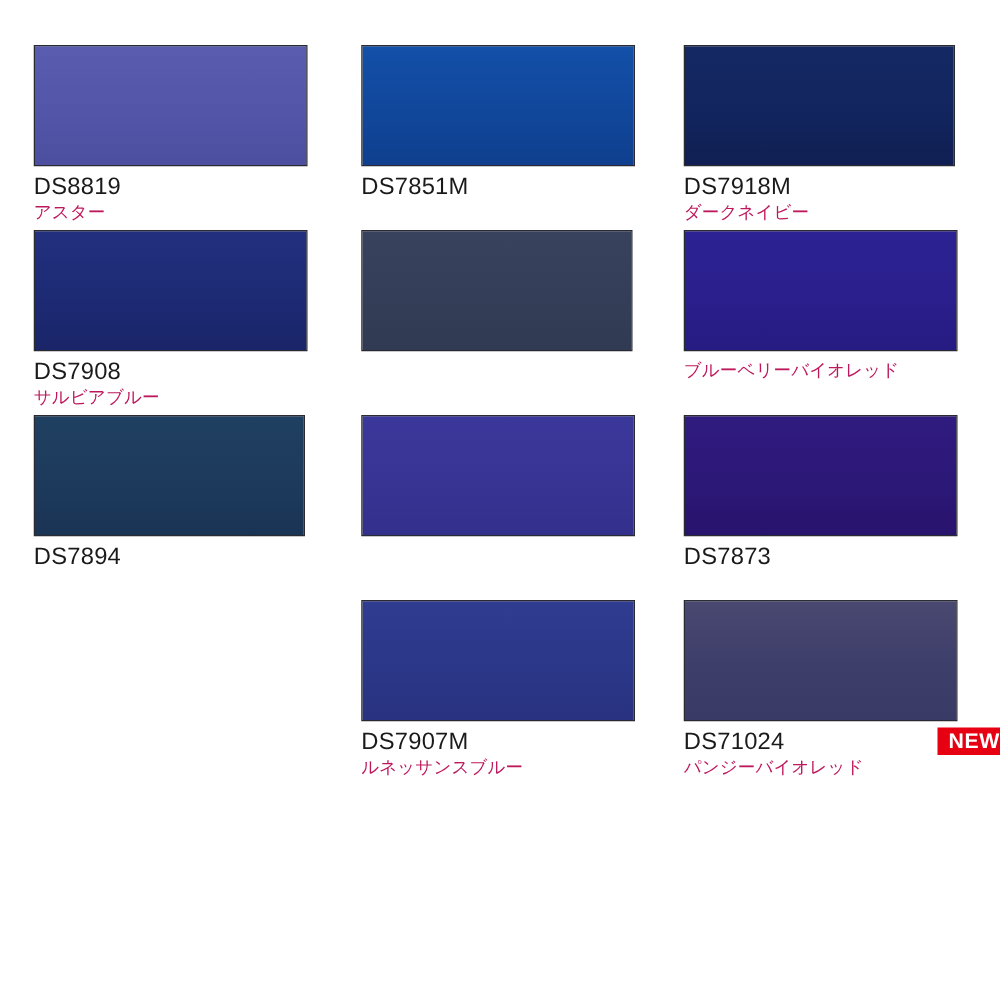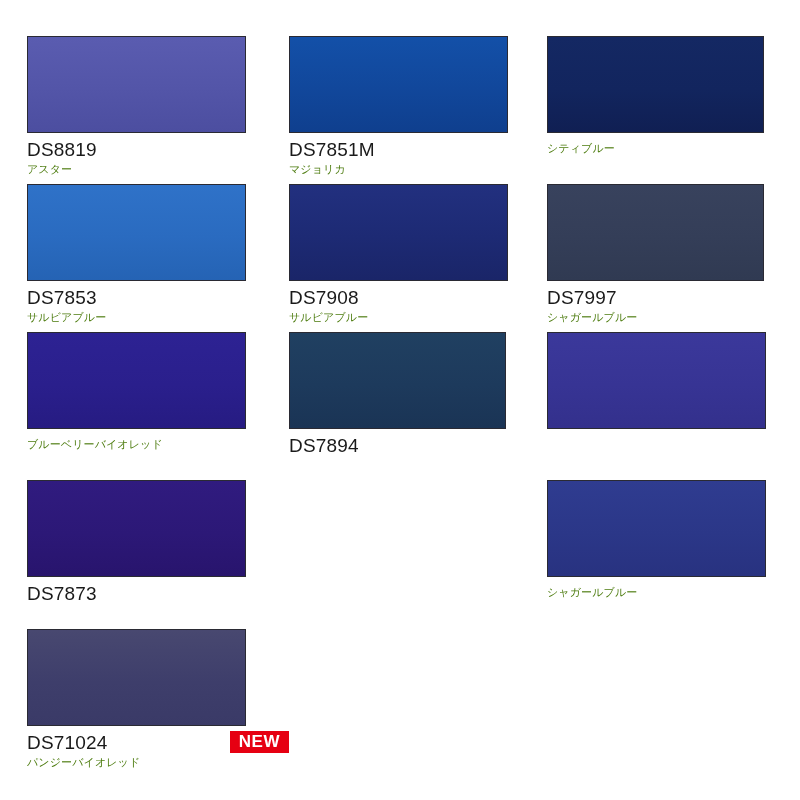--- a/index.html
+++ b/index.html
@@ -53,23 +53,23 @@
   .code {
     font-size: 19px;
     line-height: 21px;
     color: #1a1a1a;
     letter-spacing: 0.2px;
     font-weight: 400;
     white-space: nowrap;
   }
 
   .jname {
-    font-size: 11px;
+    font-size: 14px;
     line-height: 16px;
-    color: #4d7c0f;
+    color: #be185d;
     letter-spacing: 0.1px;
     margin-top: 1px;
     white-space: nowrap;
   }
 
   .new-badge {
     position: absolute;
     right: -30px;
     top: 5px;
     background: #e60012;
@@ -89,49 +89,38 @@
       <div class="chip" style="background: linear-gradient(rgb(90, 92, 176) 0%, rgb(83, 85, 168) 55%, rgb(76, 78, 160) 100%);"></div>
       <div class="meta">
         <div class="code">DS8819</div>
         <div class="jname">アスター</div>
       </div>
     </div>
     <div class="cell col2">
       <div class="chip" style="background: linear-gradient(rgb(19, 80, 168) 0%, rgb(17, 71, 155) 55%, rgb(15, 63, 142) 100%);"></div>
       <div class="meta">
         <div class="code">DS7851M</div>
-        <div class="jname">マジョリカ</div>
       </div>
     </div>
     <div class="cell col3">
       <div class="chip" style="background: linear-gradient(rgb(20, 40, 99) 0%, rgb(18, 37, 94) 55%, rgb(16, 31, 83) 100%);"></div>
       <div class="meta">
-        <div class="jname">シティブルー</div>
-      </div>
-    </div>
-    <div class="cell col1">
-      <div class="chip" style="background: linear-gradient(rgb(47, 114, 200) 0%, rgb(42, 107, 192) 55%, rgb(37, 99, 180) 100%);"></div>
-      <div class="meta">
-        <div class="code">DS7853</div>
-        <div class="jname">サルビアブルー</div>
+        <div class="code">DS7918M</div>
+        <div class="jname">ダークネイビー</div>
       </div>
     </div>
     <div class="cell col2">
       <div class="chip" style="background: linear-gradient(rgb(34, 48, 127) 0%, rgb(29, 42, 116) 55%, rgb(26, 37, 104) 100%);"></div>
       <div class="meta">
         <div class="code">DS7908</div>
         <div class="jname">サルビアブルー</div>
       </div>
     </div>
     <div class="cell col3">
       <div class="chip" style="background: linear-gradient(rgb(56, 66, 93) 0%, rgb(52, 62, 88) 55%, rgb(48, 58, 82) 100%);"></div>
-      <div class="meta">
-        <div class="code">DS7997</div>
-        <div class="jname">シャガールブルー</div>
-      </div>
     </div>
     <div class="cell col2">
       <div class="chip" style="background: linear-gradient(rgb(45, 34, 147) 0%, rgb(42, 31, 140) 55%, rgb(38, 27, 130) 100%);"></div>
       <div class="meta">
         <div class="jname">ブルーベリーバイオレッド</div>
       </div>
     </div>
     <div class="cell col3">
       <div class="chip" style="background: linear-gradient(rgb(32, 64, 97) 0%, rgb(29, 58, 92) 55%, rgb(26, 52, 85) 100%);"></div>
       <div class="meta">
@@ -144,21 +133,22 @@
     <div class="cell col2">
       <div class="chip" style="background: linear-gradient(rgb(48, 27, 127) 0%, rgb(44, 24, 119) 55%, rgb(40, 20, 109) 100%);"></div>
       <div class="meta">
         <div class="code">DS7873</div>
       </div>
     </div>
     <div class="cell col3 empty"></div>
     <div class="cell col1">
       <div class="chip" style="background: linear-gradient(rgb(47, 60, 144) 0%, rgb(43, 55, 136) 55%, rgb(40, 50, 128) 100%);"></div>
       <div class="meta">
-        <div class="jname">シャガールブルー</div>
+        <div class="code">DS7907M</div>
+        <div class="jname">ルネッサンスブルー</div>
       </div>
     </div>
     <div class="cell col2">
       <div class="chip" style="background: linear-gradient(rgb(72, 72, 112) 0%, rgb(62, 62, 107) 55%, rgb(58, 58, 103) 100%);"></div>
       <div class="meta">
         <div class="code">DS71024</div>
         <div class="jname">パンジーバイオレッド</div>
         <div class="new-badge">NEW</div>
       </div>
     </div>

